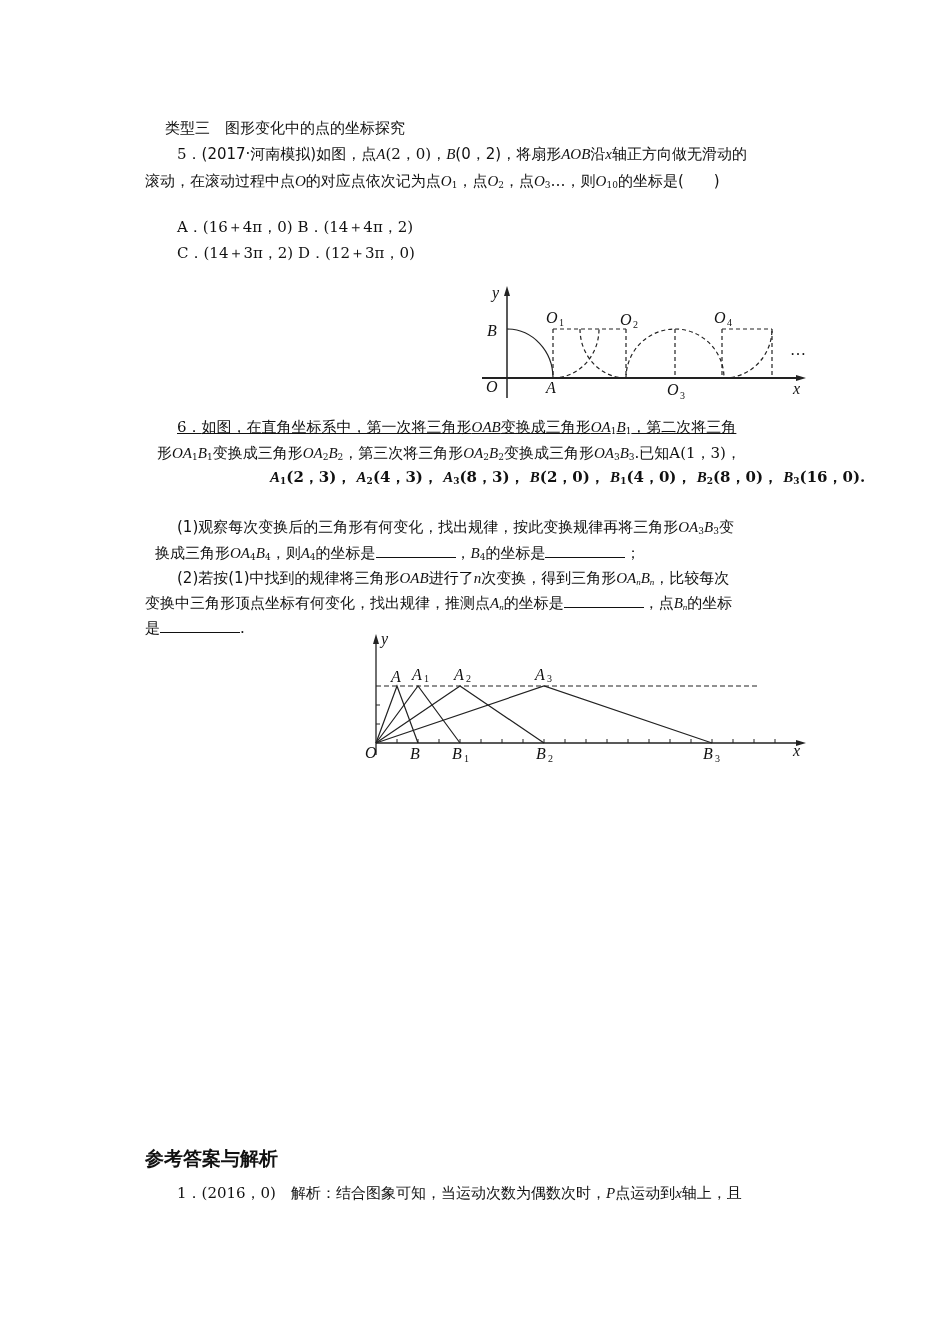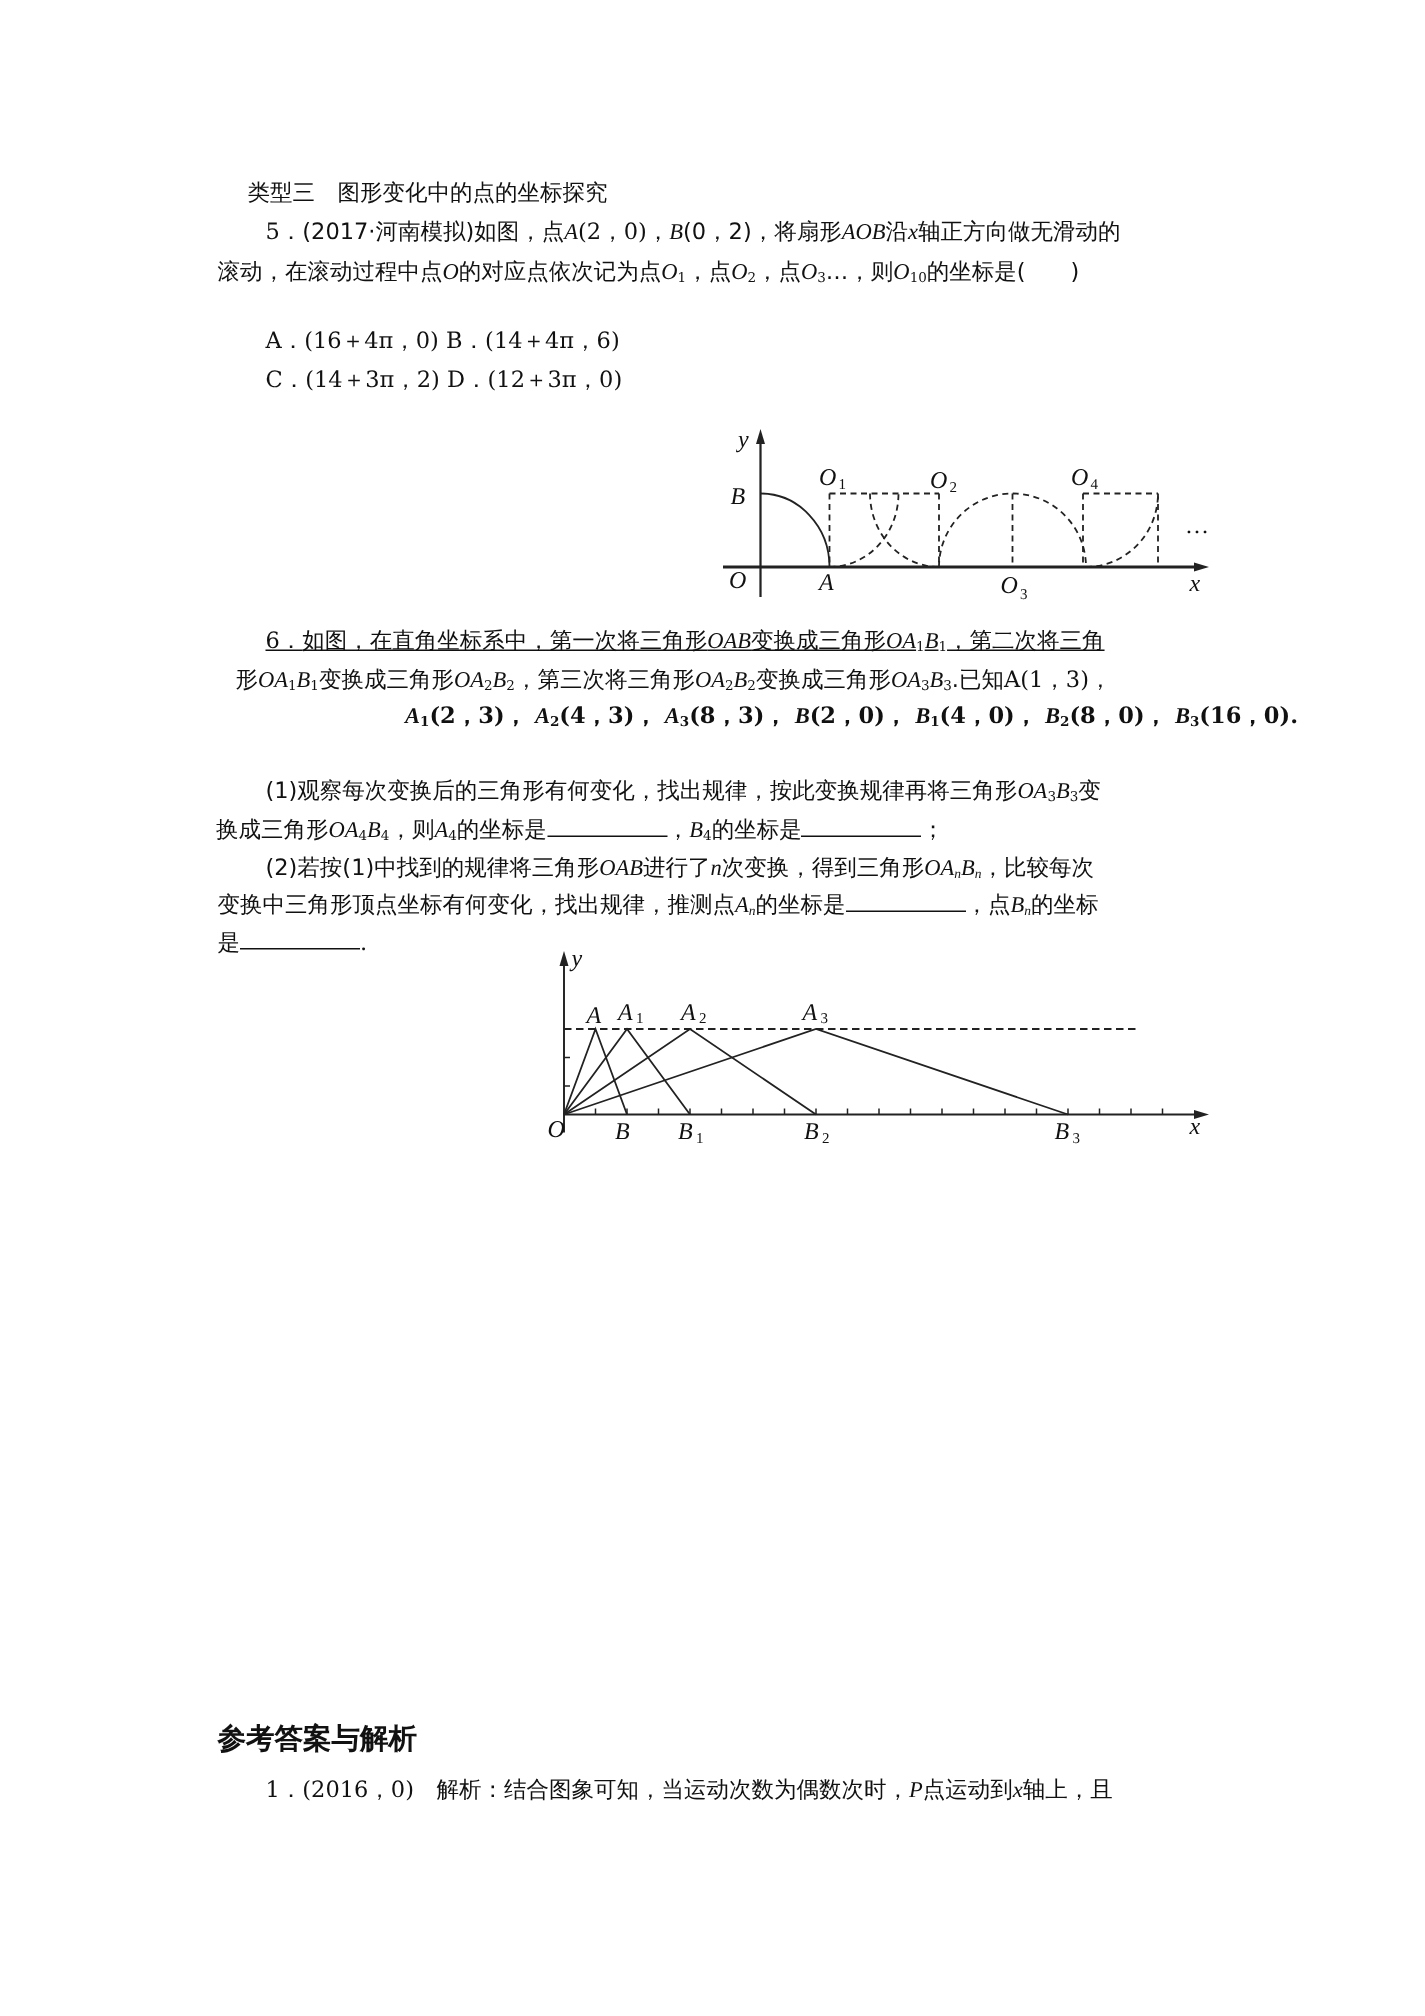--- a/index.html
+++ b/index.html
@@ -23,21 +23,21 @@
 
 <div class="line" style="left:177px; top:144px;">
   <span>5．</span><span class="cn">(2017·河南模拟)</span><span class="cn">如图，点</span><span class="it">A</span><span>(2，0)，</span><span class="it">B</span><span class="cn">(0，2)，将扇形</span><span class="it">AOB</span><span class="cn">沿</span><span class="it">x</span><span class="cn">轴正方向做无滑动的</span>
 </div>
 <div class="line" style="left:145px; top:171px;">
   <span class="cn">滚动，在滚动过程中点</span><span class="it">O</span><span class="cn">的对应点依次记为点</span><span class="it">O</span><sub>1</sub><span class="cn">，点</span><span class="it">O</span><sub>2</sub><span class="cn">，点</span><span class="it">O</span><sub>3</sub><span class="cn">…，则</span><span class="it">O</span><sub>10</sub><span class="cn">的坐标是(　　)</span>
 </div>
 
 <div class="line" style="left:177px; top:217px;">
   <span><span>A．</span><span>(16＋4π，0)</span></span>
-  <span><span>B．</span><span>(14＋4π，6)</span></span>
+  <span><span>B．</span><span>(14＋4π，2)</span></span>
 </div>
 <div class="line" style="left:177px; top:243px;">
   <span><span>C．</span><span>(14＋3π，2)</span></span>
   <span><span>D．</span><span>(12＋3π，0)</span></span>
 </div>
 
 <svg width="950" height="1344" style="left:0;top:0;pointer-events:none;">
   <g stroke="#222" fill="none">
 
     <line x1="507" y1="398" x2="507" y2="292" stroke-width="1.5"></line>
@@ -144,21 +144,21 @@
   <span class="it">A</span><sub>3</sub><span>(8，3)，</span>
   <span class="it">B</span><span>(2，0)，</span>
   <span class="it">B</span><sub>1</sub><span>(4，0)，</span>
   <span class="it">B</span><sub>2</sub><span>(8，0)，</span>
   <span class="it">B</span><sub>3</sub><span>(16，0).</span>
 </div>
 
 <div class="line" style="left:177px; top:517px;">
   <span class="cn">(1)观察每次变换后的三角形有何变化，找出规律，按此变换规律再将三角形</span><span class="it">OA</span><sub>3</sub><span class="it">B</span><sub>3</sub><span class="cn">变</span>
 </div>
-<div class="line" style="left:144px; top:543px;">
+<div class="line" style="left:155px; top:543px;">
   <span class="cn">换成三角形</span><span class="it">OA</span><sub>4</sub><span class="it">B</span><sub>4</sub><span class="cn">，则</span><span class="it">A</span><sub>4</sub><span class="cn">的坐标是</span><span class="blank"></span><span class="cn">，</span><span class="it">B</span><sub>4</sub><span class="cn">的坐标是</span><span class="blank"></span><span class="cn">；</span>
 </div>
 <div class="line" style="left:177px; top:568px;">
   <span class="cn">(2)若按(1)中找到的规律将三角形</span><span class="it">OAB</span><span class="cn">进行了</span><span class="it">n</span><span class="cn">次变换，得到三角形</span><span class="it">OA</span><sub class="it">n</sub><span class="it">B</span><sub class="it">n</sub><span class="cn">，比较每次</span>
 </div>
 <div class="line" style="left:145px; top:593px;">
   <span class="cn">变换中三角形顶点坐标有何变化，找出规律，推测点</span><span class="it">A</span><sub class="it">n</sub><span class="cn">的坐标是</span><span class="blank"></span><span class="cn">，点</span><span class="it">B</span><sub class="it">n</sub><span class="cn">的坐标</span>
 </div>
 <div class="line" style="left:145px; top:618px;">
   <span class="cn">是</span><span class="blank"></span><span>.</span>

